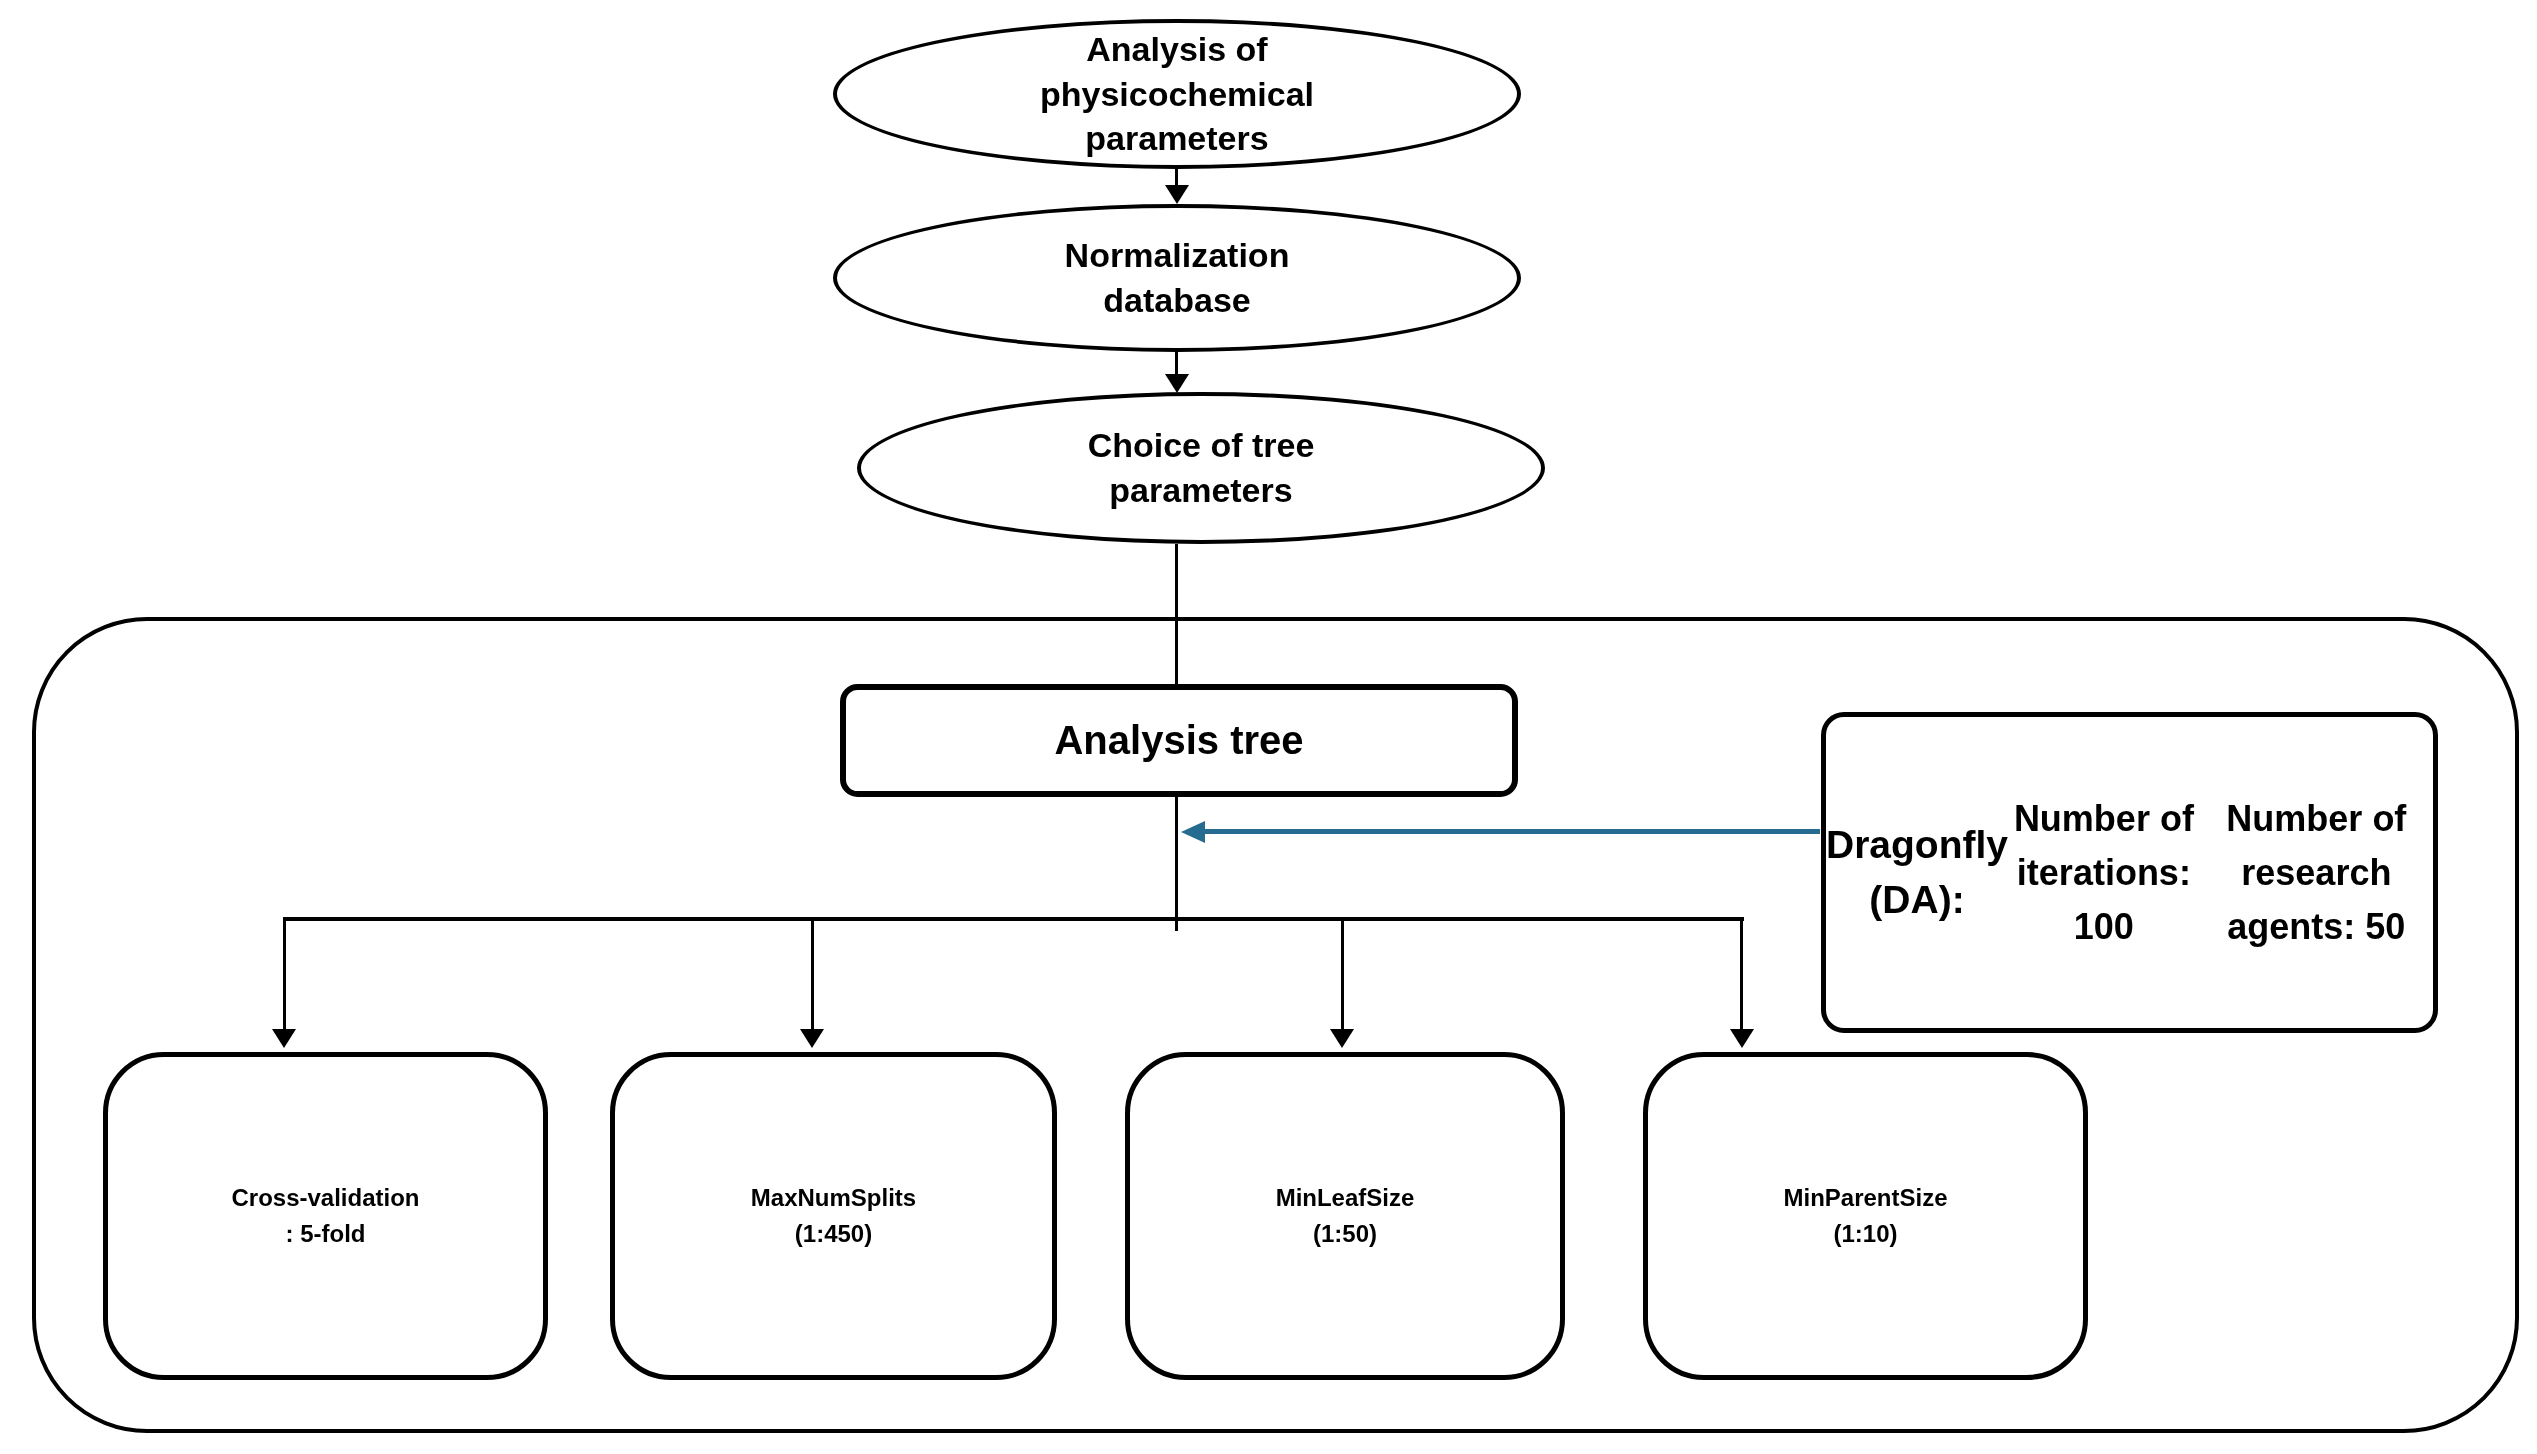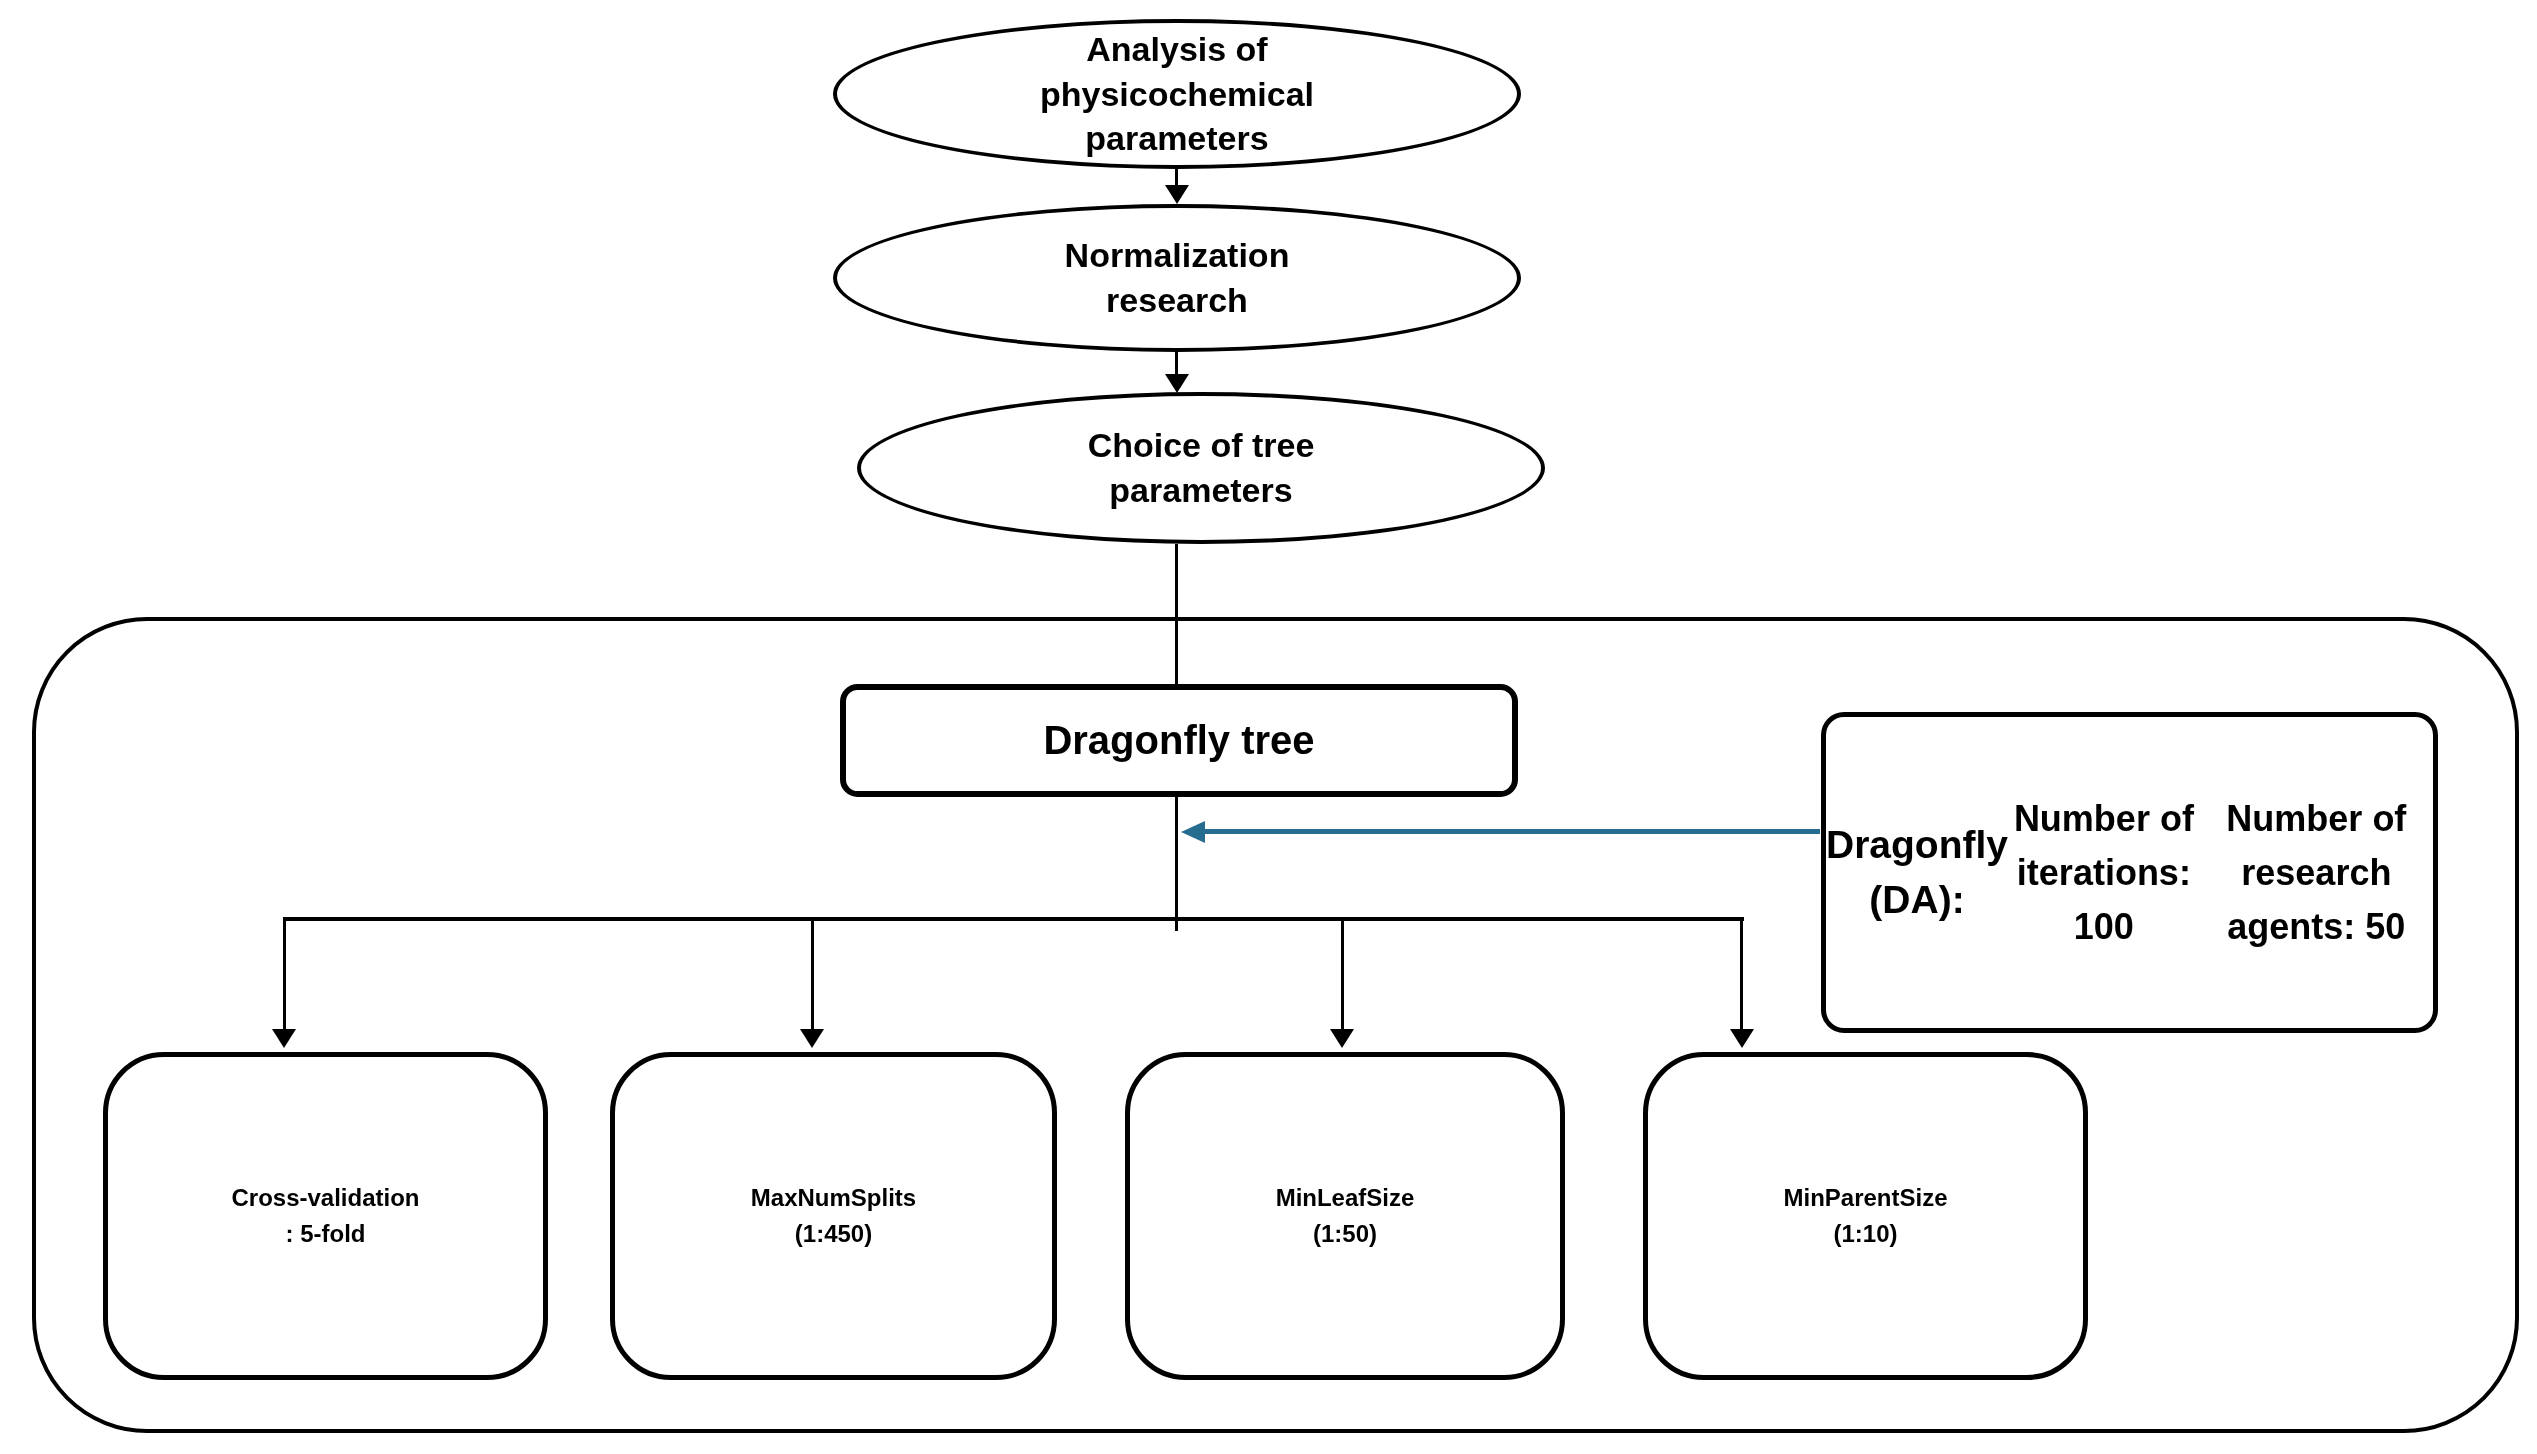--- a/index.html
+++ b/index.html
@@ -96,35 +96,35 @@
     <div class="label">Analysis of
 physicochemical
 parameters</div>
   </div>
 
   <div class="vline" style="left:1175px; top:167px; height:20px;"></div>
   <div class="arrowhead-down" style="left:1165px; top:185px;"></div>
 
   <div class="node ellipse e2">
     <div class="label">Normalization
-research</div>
+database</div>
   </div>
 
   <div class="vline" style="left:1175px; top:352px; height:23px;"></div>
   <div class="arrowhead-down" style="left:1165px; top:374px;"></div>
 
   <div class="node ellipse e3">
     <div class="label">Choice of tree
 parameters</div>
   </div>
 
   <div class="vline" style="left:1175px; top:544px; height:142px;"></div>
 
   <div class="node decision-box">
-    <div class="label">Dragonfly tree</div>
+    <div class="label">Analysis tree</div>
   </div>
 
   <div class="vline" style="left:1175px; top:797px; height:134px;"></div>
 
   <div class="node dragonfly-box">
     <div class="dragonfly-title label">Dragonfly (DA):</div>
     <div class="dragonfly-line label">Number of iterations: 100</div>
     <div class="dragonfly-line label">Number of research agents: 50</div>
   </div>
 

